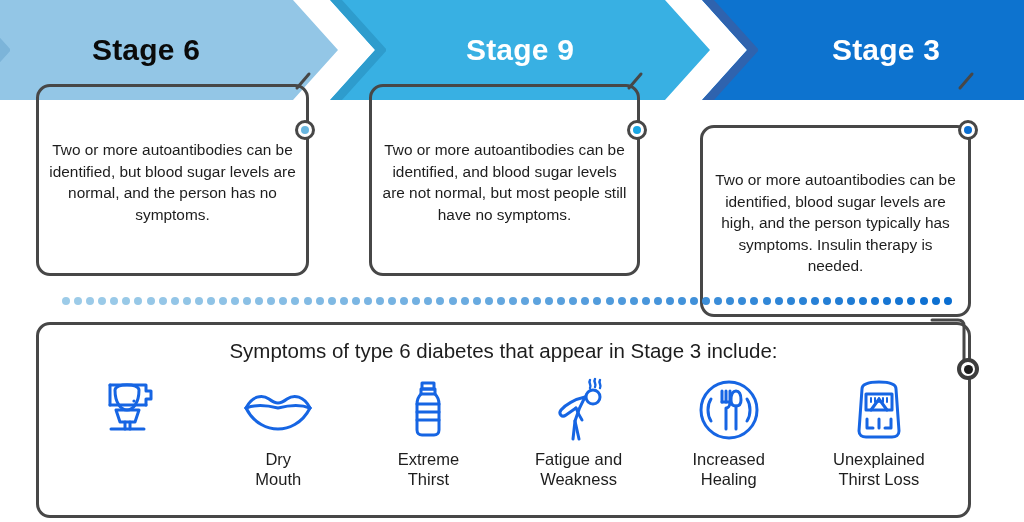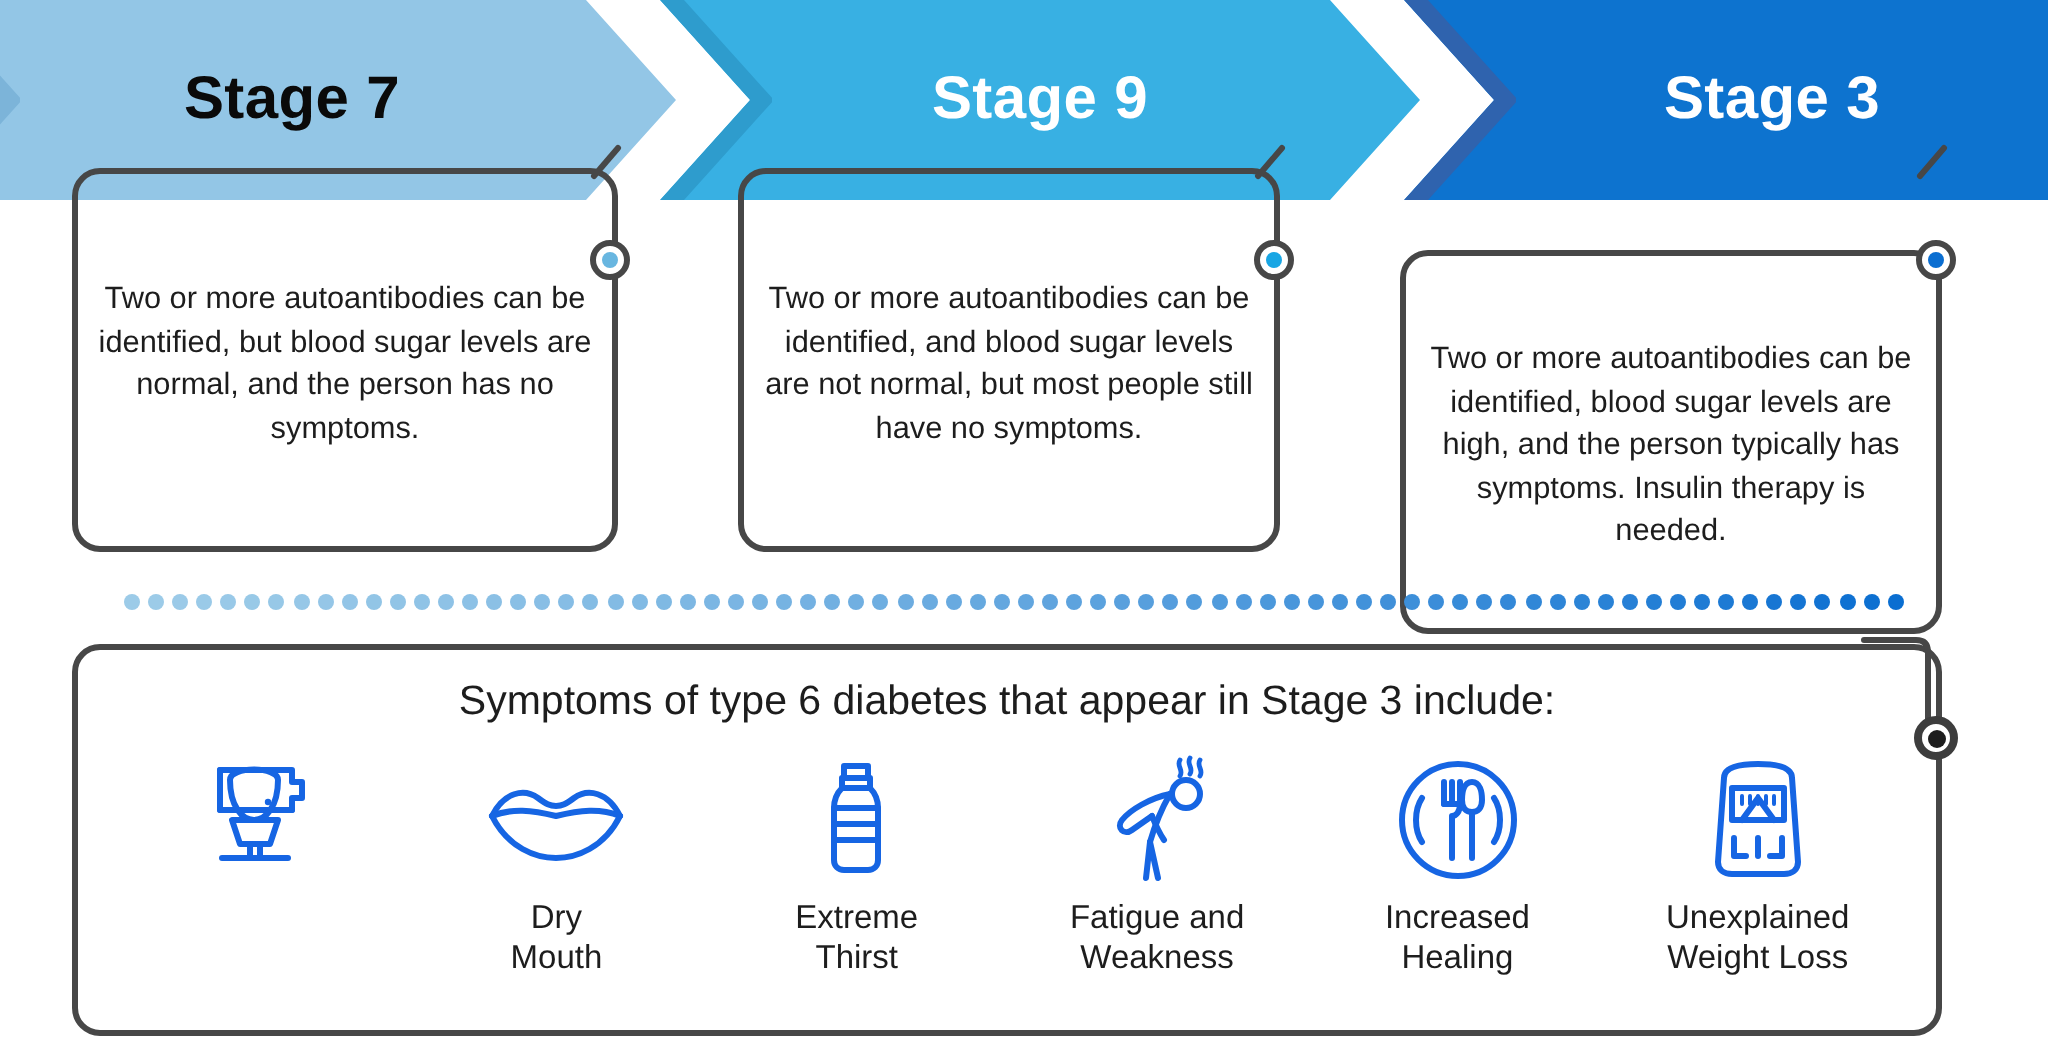--- a/index.html
+++ b/index.html
@@ -132,21 +132,21 @@
   }
 </style>
 </head>
 <body>
 
 <div id="stage">
 
   <div class="chevron-band">
     <div class="chev" id="chev1" style="background: rgb(147, 198, 230);">
       <div class="shade" style="background: rgb(124, 180, 217);"></div>
-      <div class="chev-label" style="color: rgb(10, 10, 10);">Stage 7</div>
+      <div class="chev-label" style="color: rgb(10, 10, 10);">Stage 6</div>
     </div>
     <div class="chev" id="chev2" style="background: rgb(56, 176, 227);">
       <div class="shade" style="background: rgb(46, 156, 205);"></div>
       <div class="chev-label" style="color: rgb(255, 255, 255);">Stage 9</div>
     </div>
     <div class="chev" id="chev3" style="background: rgb(13, 115, 207);">
       <div class="shade" style="background: rgb(47, 99, 174);"></div>
       <div class="chev-label" style="color: rgb(255, 255, 255);">Stage 3</div>
     </div>
   </div>
@@ -353,21 +353,21 @@
             <path d="M11 10 C11 5 17 3 28 3 C39 3 45 5 45 10 L48 52 C48 56 45 58 41 58 H15 C11 58 8 56 8 52 Z"></path>
             <path d="M15 15 H41 V31 H15 Z"></path>
             <path d="M20 31 L28 20 L36 31"></path>
             <path d="M20 19 V23 M24 19 V23 M28 19 V23 M32 19 V23 M36 19 V23" stroke-width="2"></path>
             <path d="M16 40 V49 H22"></path>
             <path d="M40 40 V49 H34"></path>
             <path d="M28 40 V49"></path>
           </svg>
         </div>
         <div class="sym-label">Unexplained
-Weight Loss</div>
+Thirst Loss</div>
       </div>
 
 
     </div>
   </div>
 
   <div id="panel-stub">
     <svg width="40" height="46" viewBox="0 0 40 46" style="overflow:visible">
         <path d="M2 2 L28 2 Q34 2 34 8 L34 42" stroke="#474747" stroke-width="3" fill="none" stroke-linecap="round"></path>
       </svg>

